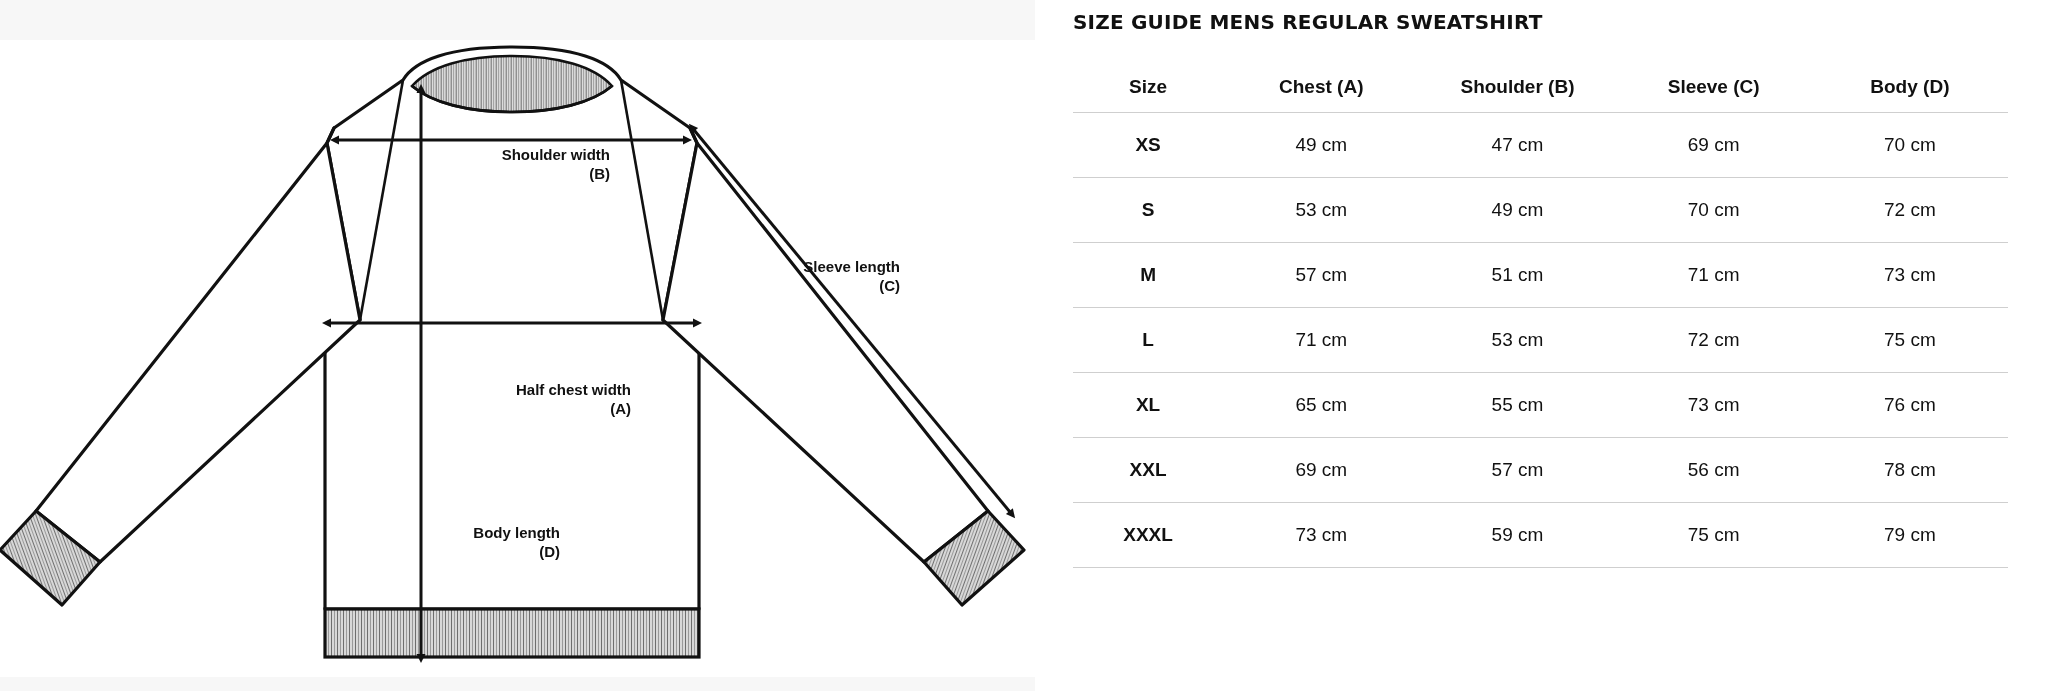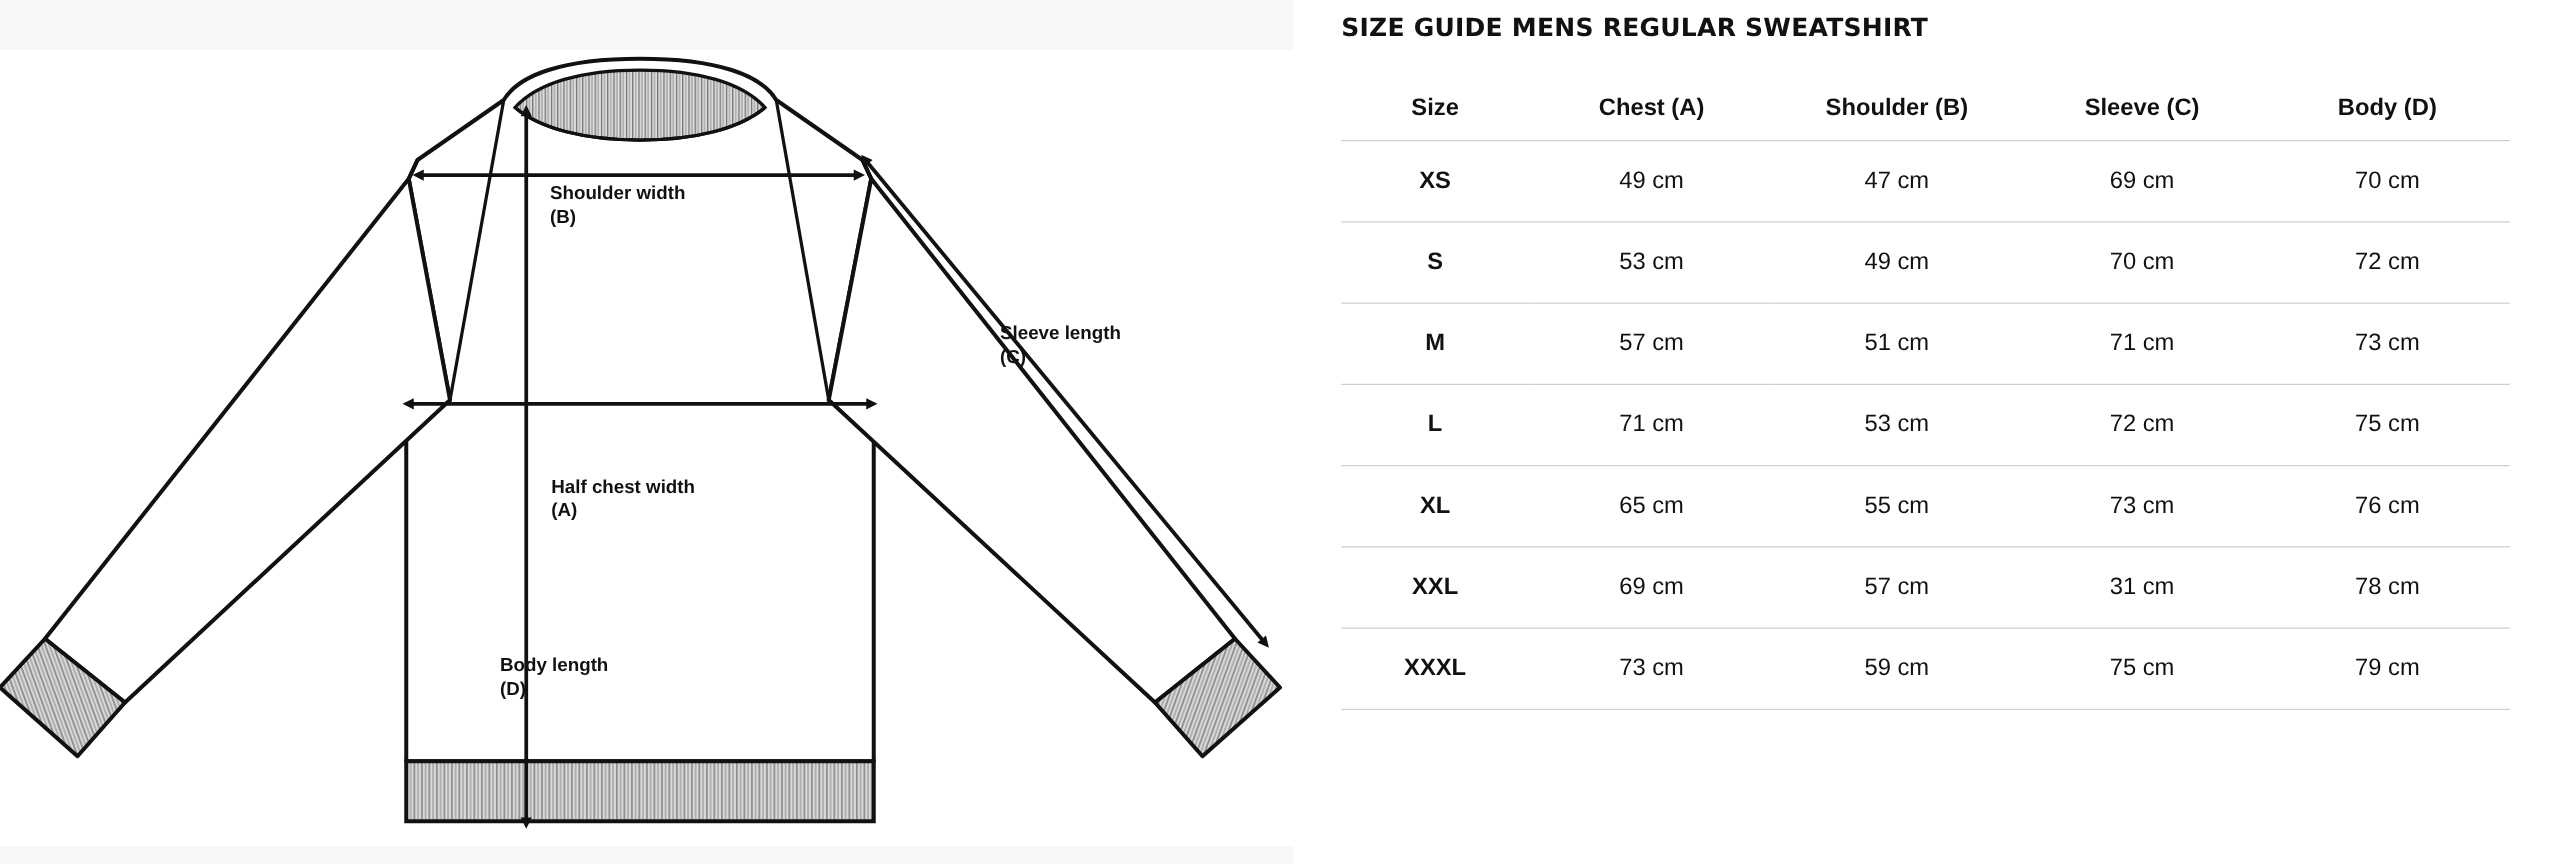--- a/index.html
+++ b/index.html
@@ -44,30 +44,30 @@
   }
   .garment-svg {
     position: absolute;
     left: 0; top: 0;
   }
   .measure-label {
     position: absolute;
     font-size: 15px;
     font-weight: bold;
     color: #111111;
-    text-align: left;
+    text-align: right;
     line-height: 1.25;
     white-space: nowrap;
   }
   .measure-label .sub { display: block; font-weight: bold; }
 
   #label-shoulder { left: 440px; top: 146px; width: 170px; }
   #label-chest    { left: 441px; top: 337px; width: 190px; margin-top: 44px; }
   #label-body     { left: 400px; top: 524px; width: 160px; }
-  #label-sleeve   { left: 800px; top: 258px; width: 140px; }
+  #label-sleeve   { left: 760px; top: 258px; width: 140px; }
 
   
   .table-panel {
     position: relative;
     flex: 1 1 auto;
     height: 691px;
     padding: 0;
     background: #ffffff;
   }
   .table-title {
@@ -304,21 +304,21 @@
           <td>XL</td>
           <td>65 cm</td>
           <td>55 cm</td>
           <td>73 cm</td>
           <td>76 cm</td>
         </tr>
         <tr>
           <td>XXL</td>
           <td>69 cm</td>
           <td>57 cm</td>
-          <td>31 cm</td>
+          <td>56 cm</td>
           <td>78 cm</td>
         </tr>
         <tr>
           <td>XXXL</td>
           <td>73 cm</td>
           <td>59 cm</td>
           <td>75 cm</td>
           <td>79 cm</td>
         </tr>
       </tbody>

